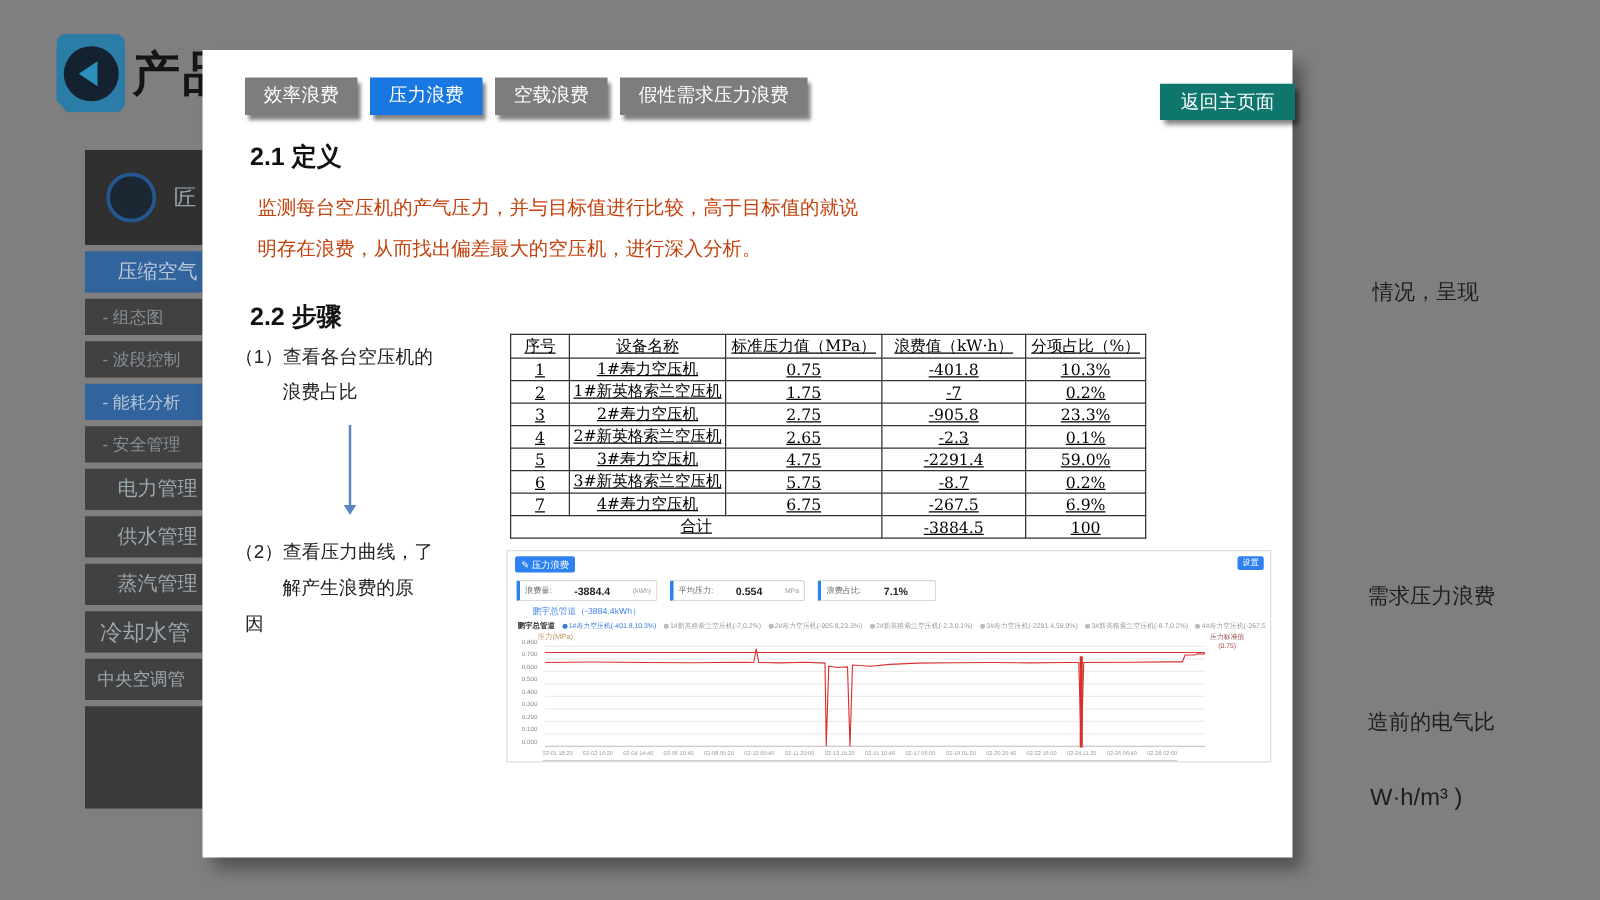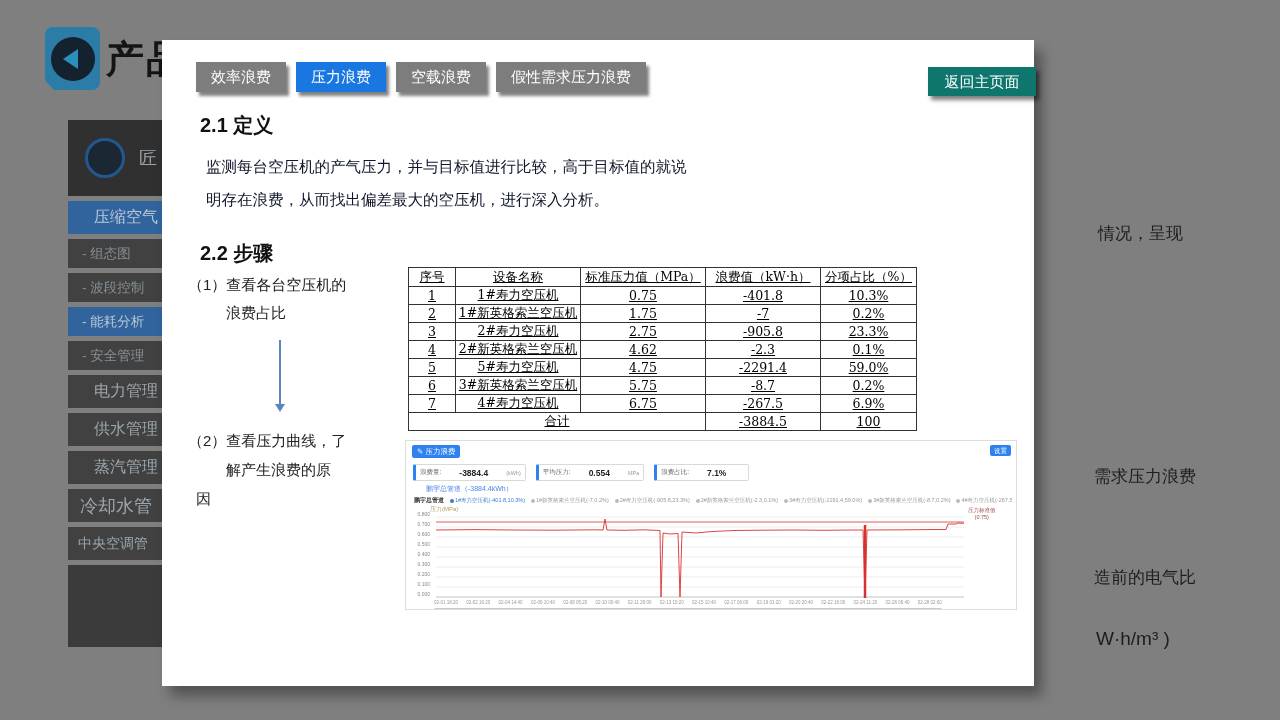--- a/index.html
+++ b/index.html
@@ -39,21 +39,21 @@
   .tab{height:30px;line-height:30px;padding:0 15px;background:#7d7d7d;color:#fff;font-size:15px;
        box-shadow:3px 4px 3px rgba(25,25,25,0.55);cursor:pointer;white-space:nowrap;}
   .tab.active{background:#1877e0;}
 
   #return-btn{position:absolute;left:766px;top:27px;width:108px;height:29px;line-height:29px;text-align:center;
               background:#0f766e;color:#fff;font-size:15px;box-shadow:3px 4px 4px rgba(0,0,0,0.5);cursor:pointer;}
 
   .h-sec{position:absolute;font-size:20px;font-weight:bold;color:#111;}
   #h-def{left:38px;top:72px;}
   #h-steps{left:38px;top:200px;}
-  #def-text{position:absolute;left:44px;top:110px;width:545px;font-size:15.5px;line-height:33px;color:#0f172a;}
+  #def-text{position:absolute;left:44px;top:110px;width:545px;font-size:15.5px;line-height:33px;color:#c2410c;}
 
   .step-line{position:absolute;font-size:15px;color:#222;white-space:nowrap;}
   #step1-l1{left:26px;top:236px;}
   #step1-l2{left:64px;top:264px;}
   #step2-l1{left:26px;top:392px;}
   #step2-l2{left:64px;top:421px;}
   #step2-l3{left:34px;top:450px;}
 
   #flow-arrow{position:absolute;left:117px;top:300px;width:2px;height:64px;background:#5b84c0;}
   #flow-arrow::after{content:"";position:absolute;left:-4px;top:64px;width:0;height:0;
@@ -186,27 +186,27 @@
           <tr>
             <td>3</td>
             <td>2#寿力空压机</td>
             <td>2.75</td>
             <td>-905.8</td>
             <td>23.3%</td>
           </tr>
           <tr>
             <td>4</td>
             <td>2#新英格索兰空压机</td>
-            <td>4.62</td>
+            <td>2.65</td>
             <td>-2.3</td>
             <td>0.1%</td>
           </tr>
           <tr>
             <td>5</td>
-            <td>5#寿力空压机</td>
+            <td>3#寿力空压机</td>
             <td>4.75</td>
             <td>-2291.4</td>
             <td>59.0%</td>
           </tr>
           <tr>
             <td>6</td>
             <td>3#新英格索兰空压机</td>
             <td>5.75</td>
             <td>-8.7</td>
             <td>0.2%</td>

